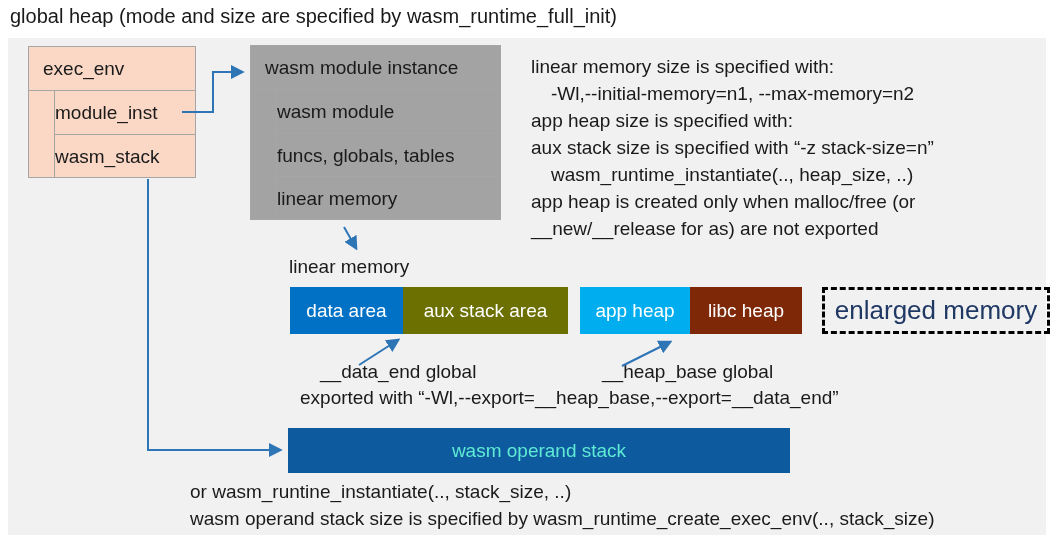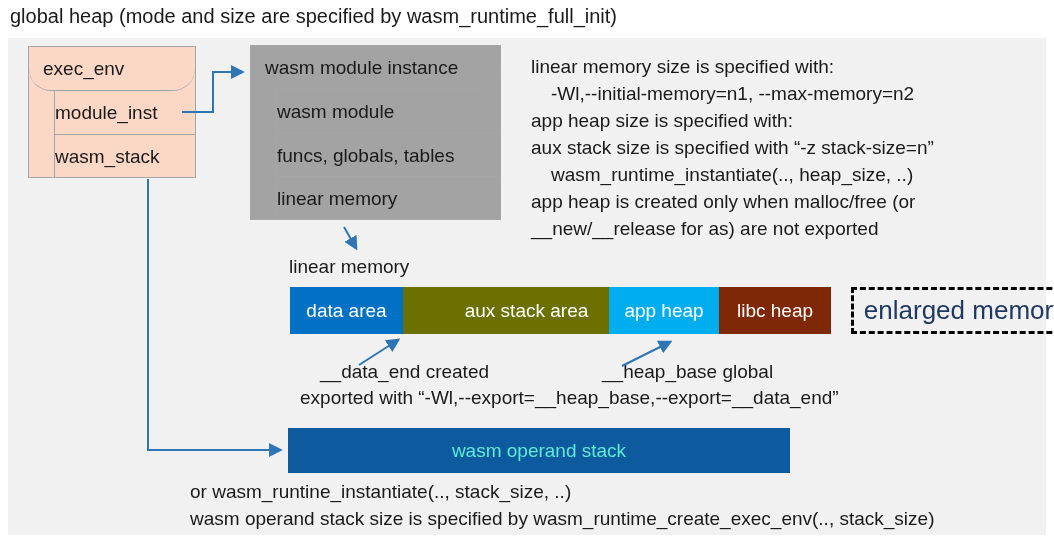--- a/index.html
+++ b/index.html
@@ -8,34 +8,34 @@
     background:#ffffff;color:#1a1a1a;
     font-family:"Liberation Sans", sans-serif;
   }
   .title{position:absolute;left:10px;top:5px;font-size:20px;font-weight:400;}
   .panel{position:absolute;left:8px;top:38px;width:1038px;height:497px;background:#F1F1F2;}
 
   
   .obox{position:absolute;border:1px solid #A6A6A6;box-sizing:border-box;font-size:19px;}
   .exec{left:28px;top:46px;width:168px;background:#FBD8C6;}
   .minst{left:250px;top:45px;width:251px;background:#a3a3a3;}
-  .obox-header{height:43px;line-height:43px;padding-left:14px;border-bottom:1px solid #A6A6A6;border-radius:22px;}
+  .obox-header{height:43px;line-height:43px;padding-left:14px;border-bottom:1px solid #A6A6A6;}
   .obox-child{margin-left:25px;height:43px;line-height:43px;padding-left:0;border-left:1px solid #A6A6A6;box-sizing:border-box;}
   .obox-child + .obox-child{border-top:1px solid #A6A6A6;}
 
   
   .notes{position:absolute;left:531px;top:53px;font-size:19px;line-height:27px;white-space:nowrap;}
   .notes .indent{padding-left:20px;}
 
   
   .lm-label{position:absolute;left:289px;top:256px;font-size:19px;}
   .membar{position:absolute;left:290px;top:287px;height:47px;display:flex;align-items:stretch;}
   .seg{display:flex;align-items:center;justify-content:center;color:#ffffff;font-size:19px;white-space:nowrap;}
   .seg-data{width:113px;text-align:center;}
-  .seg-aux{width:165px;padding-left:41px;}
+  .seg-aux{width:165px;}
   .seg-appheap{width:110px;}
   .seg-libc{width:112px;}
   .enlarged{margin-left:20px;width:228px;border:3px dashed #000000;box-sizing:border-box;
     display:flex;align-items:center;justify-content:center;font-size:26px;color:#1F3864;background:transparent;}
 
   .data-end-label{position:absolute;left:320px;top:361px;font-size:19px;}
   .heap-base-label{position:absolute;left:602px;top:361px;font-size:19px;}
   .export-note{position:absolute;left:300px;top:387px;font-size:19px;white-space:nowrap;}
 
   
@@ -72,26 +72,26 @@
   <div>aux stack size is specified with “-z stack-size=n”</div>
   <div class="indent">wasm_runtime_instantiate(.., heap_size, ..)</div>
   <div>app heap is created only when malloc/free (or</div>
   <div>__new/__release for as) are not exported</div>
 </div>
 
 <div class="lm-label">linear memory</div>
 <div class="membar">
   <div class="seg seg-data" style="background: rgb(0, 113, 197);">data area</div>
   <div class="seg seg-aux" style="background: rgb(107, 112, 0);">aux stack area</div>
-  <div class="seg seg-appheap" style="background: rgb(0, 174, 239);">app heap</div>
+  <div class="seg seg-appheap" style="background: rgb(0, 174, 239); margin-left: 12px;">app heap</div>
   <div class="seg seg-libc" style="background: rgb(126, 40, 7);">libc heap</div>
   <div class="enlarged">enlarged memory</div>
 </div>
 
-<div class="data-end-label">__data_end created</div>
+<div class="data-end-label">__data_end global</div>
 <div class="heap-base-label">__heap_base global</div>
 <div class="export-note">exported with “-Wl,--export=__heap_base,--export=__data_end”</div>
 
 <div class="opstack" style="background: rgb(14, 90, 158);">wasm operand stack</div>
 <div class="bottom-note">
   <div>or wasm_runtine_instantiate(.., stack_size, ..)</div>
   <div>wasm operand stack size is specified by wasm_runtime_create_exec_env(.., stack_size)</div>
 </div>
 
 <svg class="overlay" width="1054" height="547" viewBox="0 0 1054 547">

